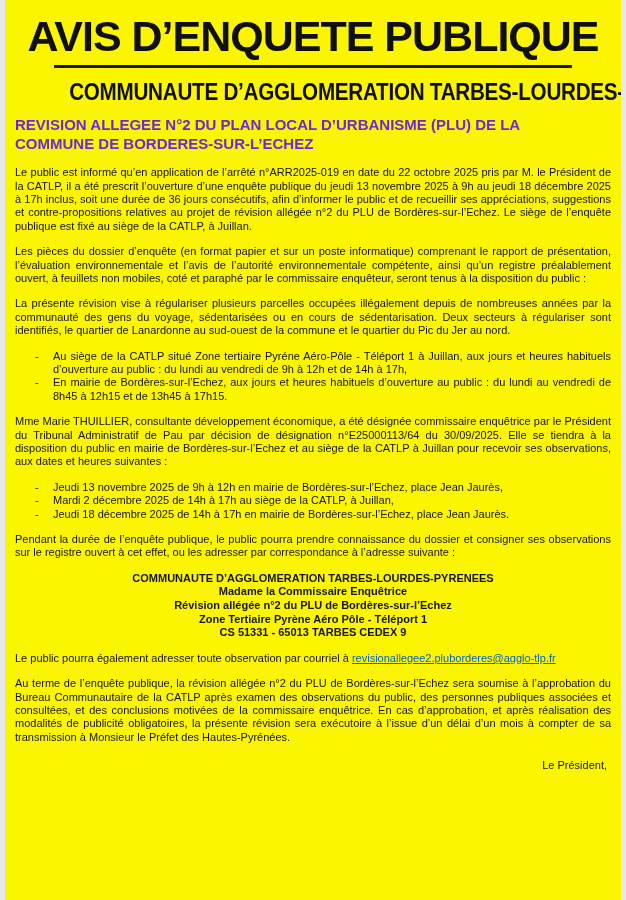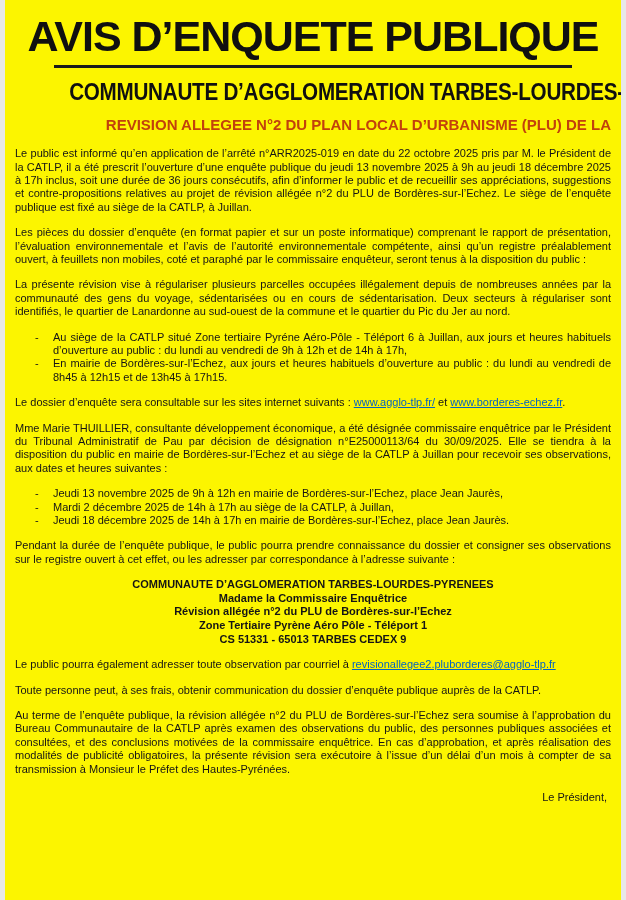--- a/index.html
+++ b/index.html
@@ -20,22 +20,22 @@
   .rule { height:3px; background:#1a1a1a; width:518px; margin:6px auto 10px auto; }
   .org-wrap { text-align:center; margin:6px 0 2px 0; }
   h2.org {
     display:inline-block; margin:0;
     font-size:24px; font-weight:bold; white-space:nowrap;
     transform:scaleX(0.86); transform-origin:50% 50%;
     letter-spacing:-0.3px; color:#101010;
   }
   h3.subject {
     margin:9px 0 13px 0;
-    font-size:15px; font-weight:bold; text-align:right;
-    line-height:19px; color:#c2410c;
+    font-size:15px; font-weight:bold; text-align:left;
+    line-height:19px; color:#6d28d9;
   }
   .body { font-size:11px; line-height:13.4px; text-align:justify; }
   .body p { margin:0 0 12px 0; }
   .blist { margin:0 0 12px 0; }
   .bitem { position:relative; padding-left:38px; text-align:justify; }
   .bitem::before { content:"-"; position:absolute; left:20px; top:0; }
   .bitem.bold, .b { font-weight:normal; }
   a.doc-link { color:#0563C1; text-decoration:underline; cursor:pointer; }
   .address { text-align:center; font-weight:bold; margin:0 0 12px 0; line-height:13.6px; }
   .sig-role { text-align:right; padding-right:4px; margin-top:15px; }
@@ -47,42 +47,40 @@
 
   <h1 class="title">AVIS D’ENQUETE PUBLIQUE</h1>
   <div class="rule"></div>
 
   <div class="org-wrap">
     <h2 class="org">COMMUNAUTE D’AGGLOMERATION TARBES-LOURDES-PYRENEES</h2>
   </div>
 
   <h3 class="subject">
     <span>REVISION ALLEGEE N°2 DU PLAN LOCAL D’URBANISME (PLU) DE LA</span><br>
+    <span>COMMUNE DE BORDERES-SUR-L’ECHEZ</span>
   </h3>
 
   <div class="body">
 
     <p>Le public est informé qu’en application de l’arrêté n°ARR2025-019 en date du 22 octobre 2025 pris par M. le Président de la CATLP, il a été prescrit l’ouverture d’une enquête publique du jeudi 13 novembre 2025 à 9h au jeudi 18 décembre 2025 à 17h inclus, soit une durée de 36 jours consécutifs, afin d’informer le public et de recueillir ses appréciations, suggestions et contre-propositions relatives au projet de révision allégée n°2 du PLU de Bordères-sur-l’Echez. Le siège de l’enquête publique est fixé au siège de la CATLP, à Juillan.</p>
 
     <p>Les pièces du dossier d’enquête (en format papier et sur un poste informatique) comprenant le rapport de présentation, l’évaluation environnementale et l’avis de l’autorité environnementale compétente, ainsi qu’un registre préalablement ouvert, à feuillets non mobiles, coté et paraphé par le commissaire enquêteur, seront tenus à la disposition du public :</p>
 
     <p>La présente révision vise à régulariser plusieurs parcelles occupées illégalement depuis de nombreuses années par la communauté des gens du voyage, sédentarisées ou en cours de sédentarisation. Deux secteurs à régulariser sont identifiés, le quartier de Lanardonne au sud-ouest de la commune et le quartier du Pic du Jer au nord.</p>
 
     <div class="blist">
       <div class="bitem">
-        <span class="b">Au siège de la CATLP</span><span> situé Zone tertiaire Pyréne Aéro-Pôle - Téléport 6 à </span><span class="b">Juillan</span><span>, aux jours et heures habituels d’ouverture au public : du lundi au vendredi de 9h à 12h et de 14h à 17h,</span>
+        <span class="b">Au siège de la CATLP</span><span> situé Zone tertiaire Pyréne Aéro-Pôle - Téléport 1 à </span><span class="b">Juillan</span><span>, aux jours et heures habituels d’ouverture au public : du lundi au vendredi de 9h à 12h et de 14h à 17h,</span>
       </div>
       <div class="bitem">
         <span class="b">En mairie de Bordères-sur-l’Echez</span><span>, aux jours et heures habituels d’ouverture au public : du lundi au vendredi de 8h45 à 12h15 et de 13h45 à 17h15.</span>
       </div>
     </div>
 
-    <p>
-      <span>Le dossier d’enquête sera consultable sur les sites internet suivants : </span><a class="doc-link">www.agglo-tlp.fr/</a><span> et </span><a class="doc-link">www.borderes-echez.fr</a><span>.</span>
-    </p>
 
     <p>Mme Marie THUILLIER, consultante développement économique, a été désignée commissaire enquêtrice par le Président du Tribunal Administratif de Pau par décision de désignation n°E25000113/64 du 30/09/2025. Elle se tiendra à la disposition du public en mairie de Bordères-sur-l’Echez et au siège de la CATLP à Juillan pour recevoir ses observations, aux dates et heures suivantes :</p>
 
     <div class="blist">
       <div class="bitem bold">Jeudi 13 novembre 2025 de 9h à 12h en mairie de Bordères-sur-l’Echez, place Jean Jaurès,</div>
       <div class="bitem bold">Mardi 2 décembre 2025 de 14h à 17h au siège de la CATLP, à Juillan,</div>
       <div class="bitem bold">Jeudi 18 décembre 2025 de 14h à 17h en mairie de Bordères-sur-l’Echez, place Jean Jaurès.</div>
     </div>
 
     <p>Pendant la durée de l’enquête publique, le public pourra prendre connaissance du dossier et consigner ses observations sur le registre ouvert à cet effet, ou les adresser par correspondance à l’adresse suivante :</p>
@@ -92,21 +90,20 @@
       <div>Madame la Commissaire Enquêtrice</div>
       <div>Révision allégée n°2 du PLU de Bordères-sur-l’Echez</div>
       <div>Zone Tertiaire Pyrène Aéro Pôle - Téléport 1</div>
       <div>CS 51331 - 65013 TARBES CEDEX 9</div>
     </div>
 
     <p>
       <span>Le public pourra également adresser toute observation par courriel à </span><a class="doc-link">revisionallegee2.pluborderes@agglo-tlp.fr</a>
     </p>
 
-    <p>Toute personne peut, à ses frais, obtenir communication du dossier d’enquête publique auprès de la CATLP.</p>
 
 
     <p>Au terme de l’enquête publique, la révision allégée n°2 du PLU de Bordères-sur-l’Echez sera soumise à l’approbation du Bureau Communautaire de la CATLP après examen des observations du public, des personnes publiques associées et consultées, et des conclusions motivées de la commissaire enquêtrice. En cas d’approbation, et après réalisation des modalités de publicité obligatoires, la présente révision sera exécutoire à l’issue d’un délai d’un mois à compter de sa transmission à Monsieur le Préfet des Hautes-Pyrénées.</p>
 
     <div class="sig-role">Le Président,</div>
 
   </div>
 </div>
 
 </body></html>

